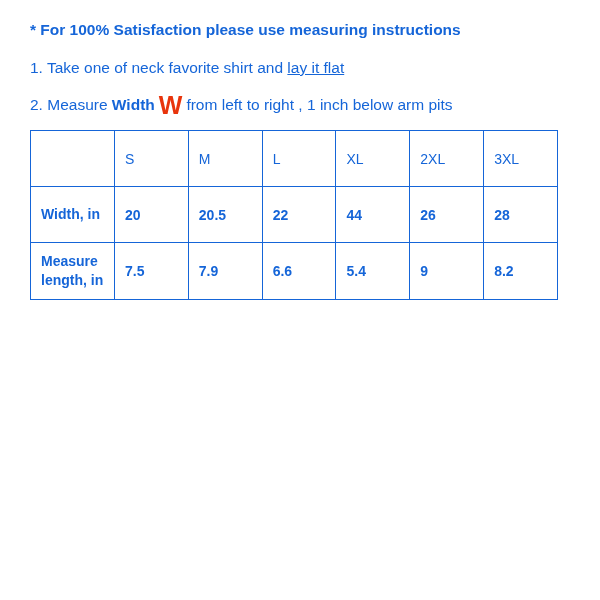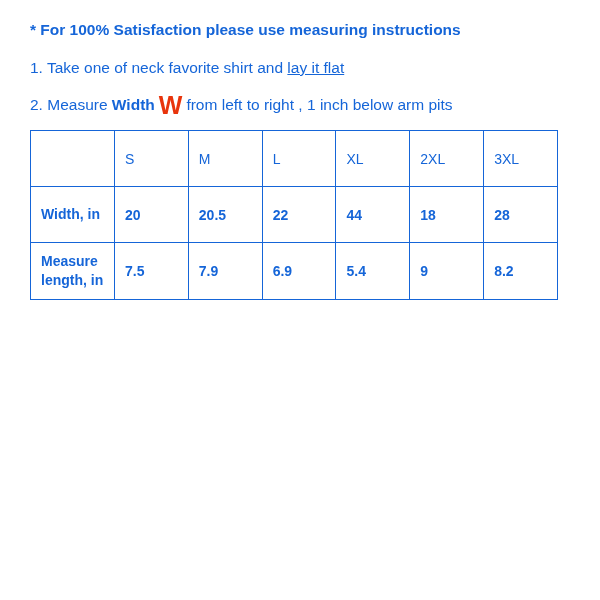--- a/index.html
+++ b/index.html
@@ -131,32 +131,32 @@
     <tbody>
       <tr>
         <td class="rowhead-cell">
           <span class="line">Width,</span>
           <span class="line">in</span>
         </td>
         <td>20</td>
         <td>20.5</td>
         <td>22</td>
         <td>44</td>
-        <td>18</td>
+        <td>26</td>
         <td>28</td>
       </tr>
       <tr>
         <td class="rowhead-cell">
           <span class="line">Measure</span>
           <span class="line">length,</span>
           <span class="line">in</span>
         </td>
         <td>7.5</td>
         <td>7.9</td>
-        <td>6.9</td>
+        <td>6.6</td>
         <td>5.4</td>
         <td>9</td>
         <td>8.2</td>
       </tr>
     </tbody>
   </table>
 
 </div>
 
 </body></html>

